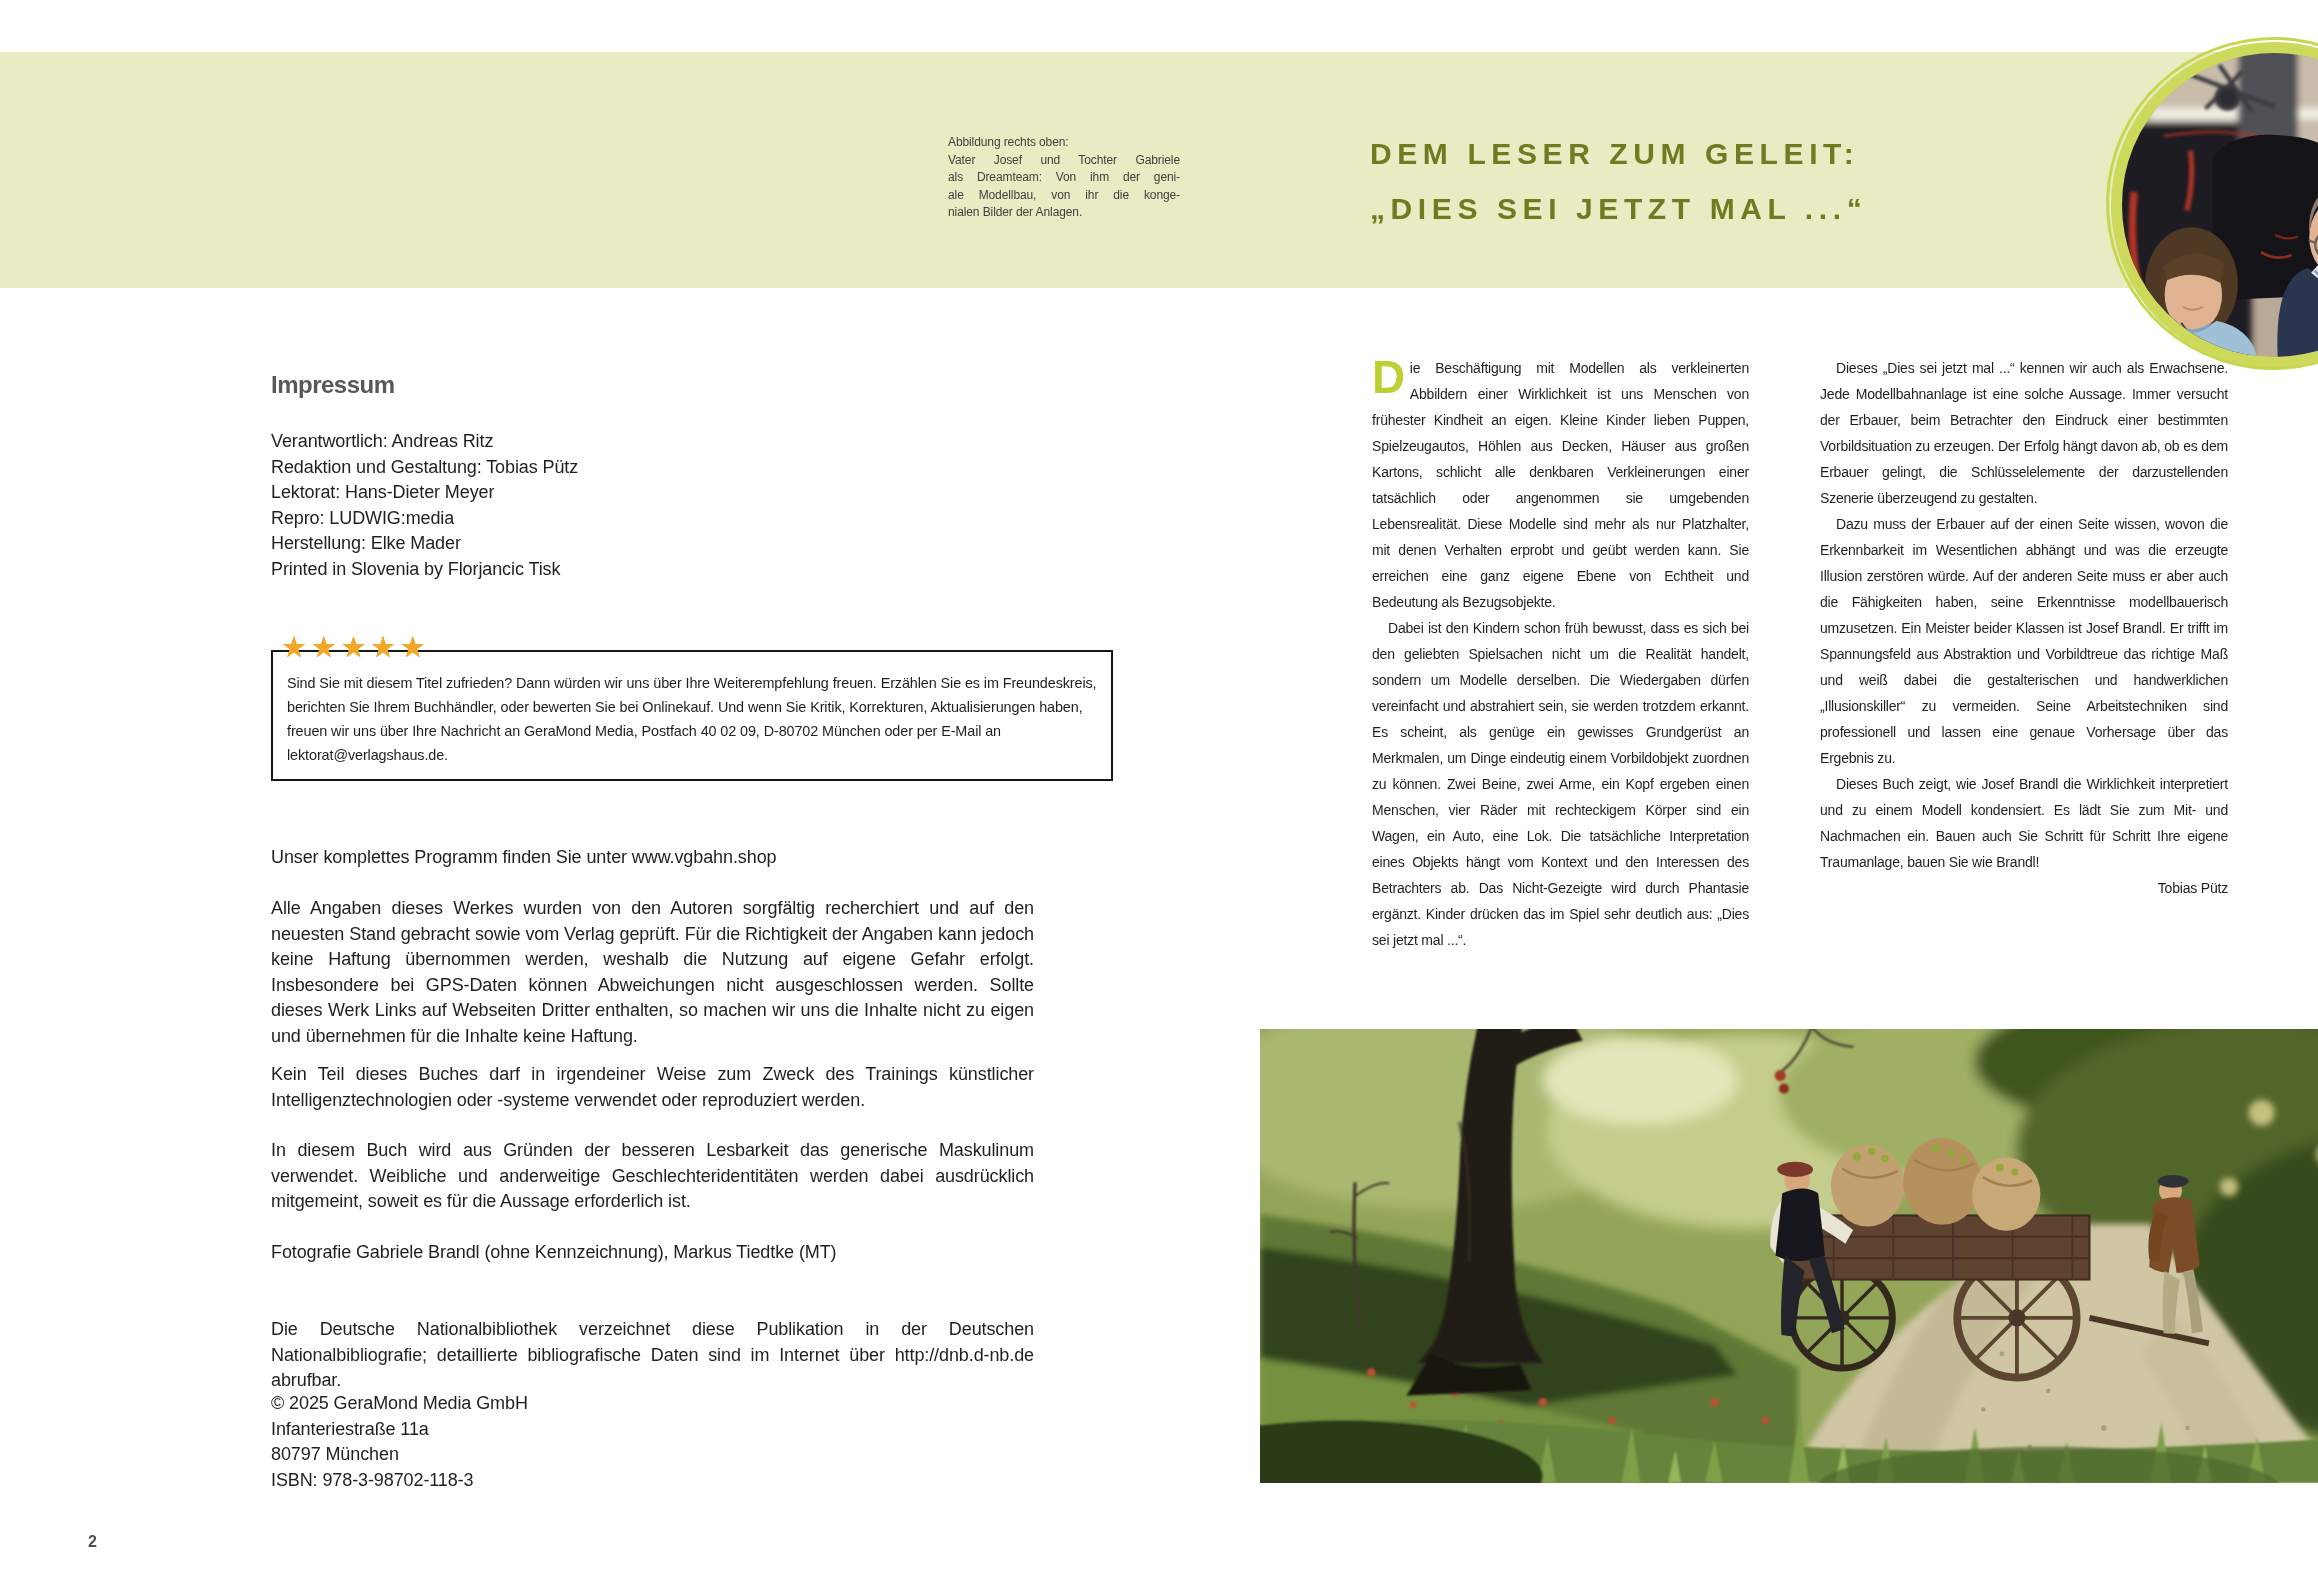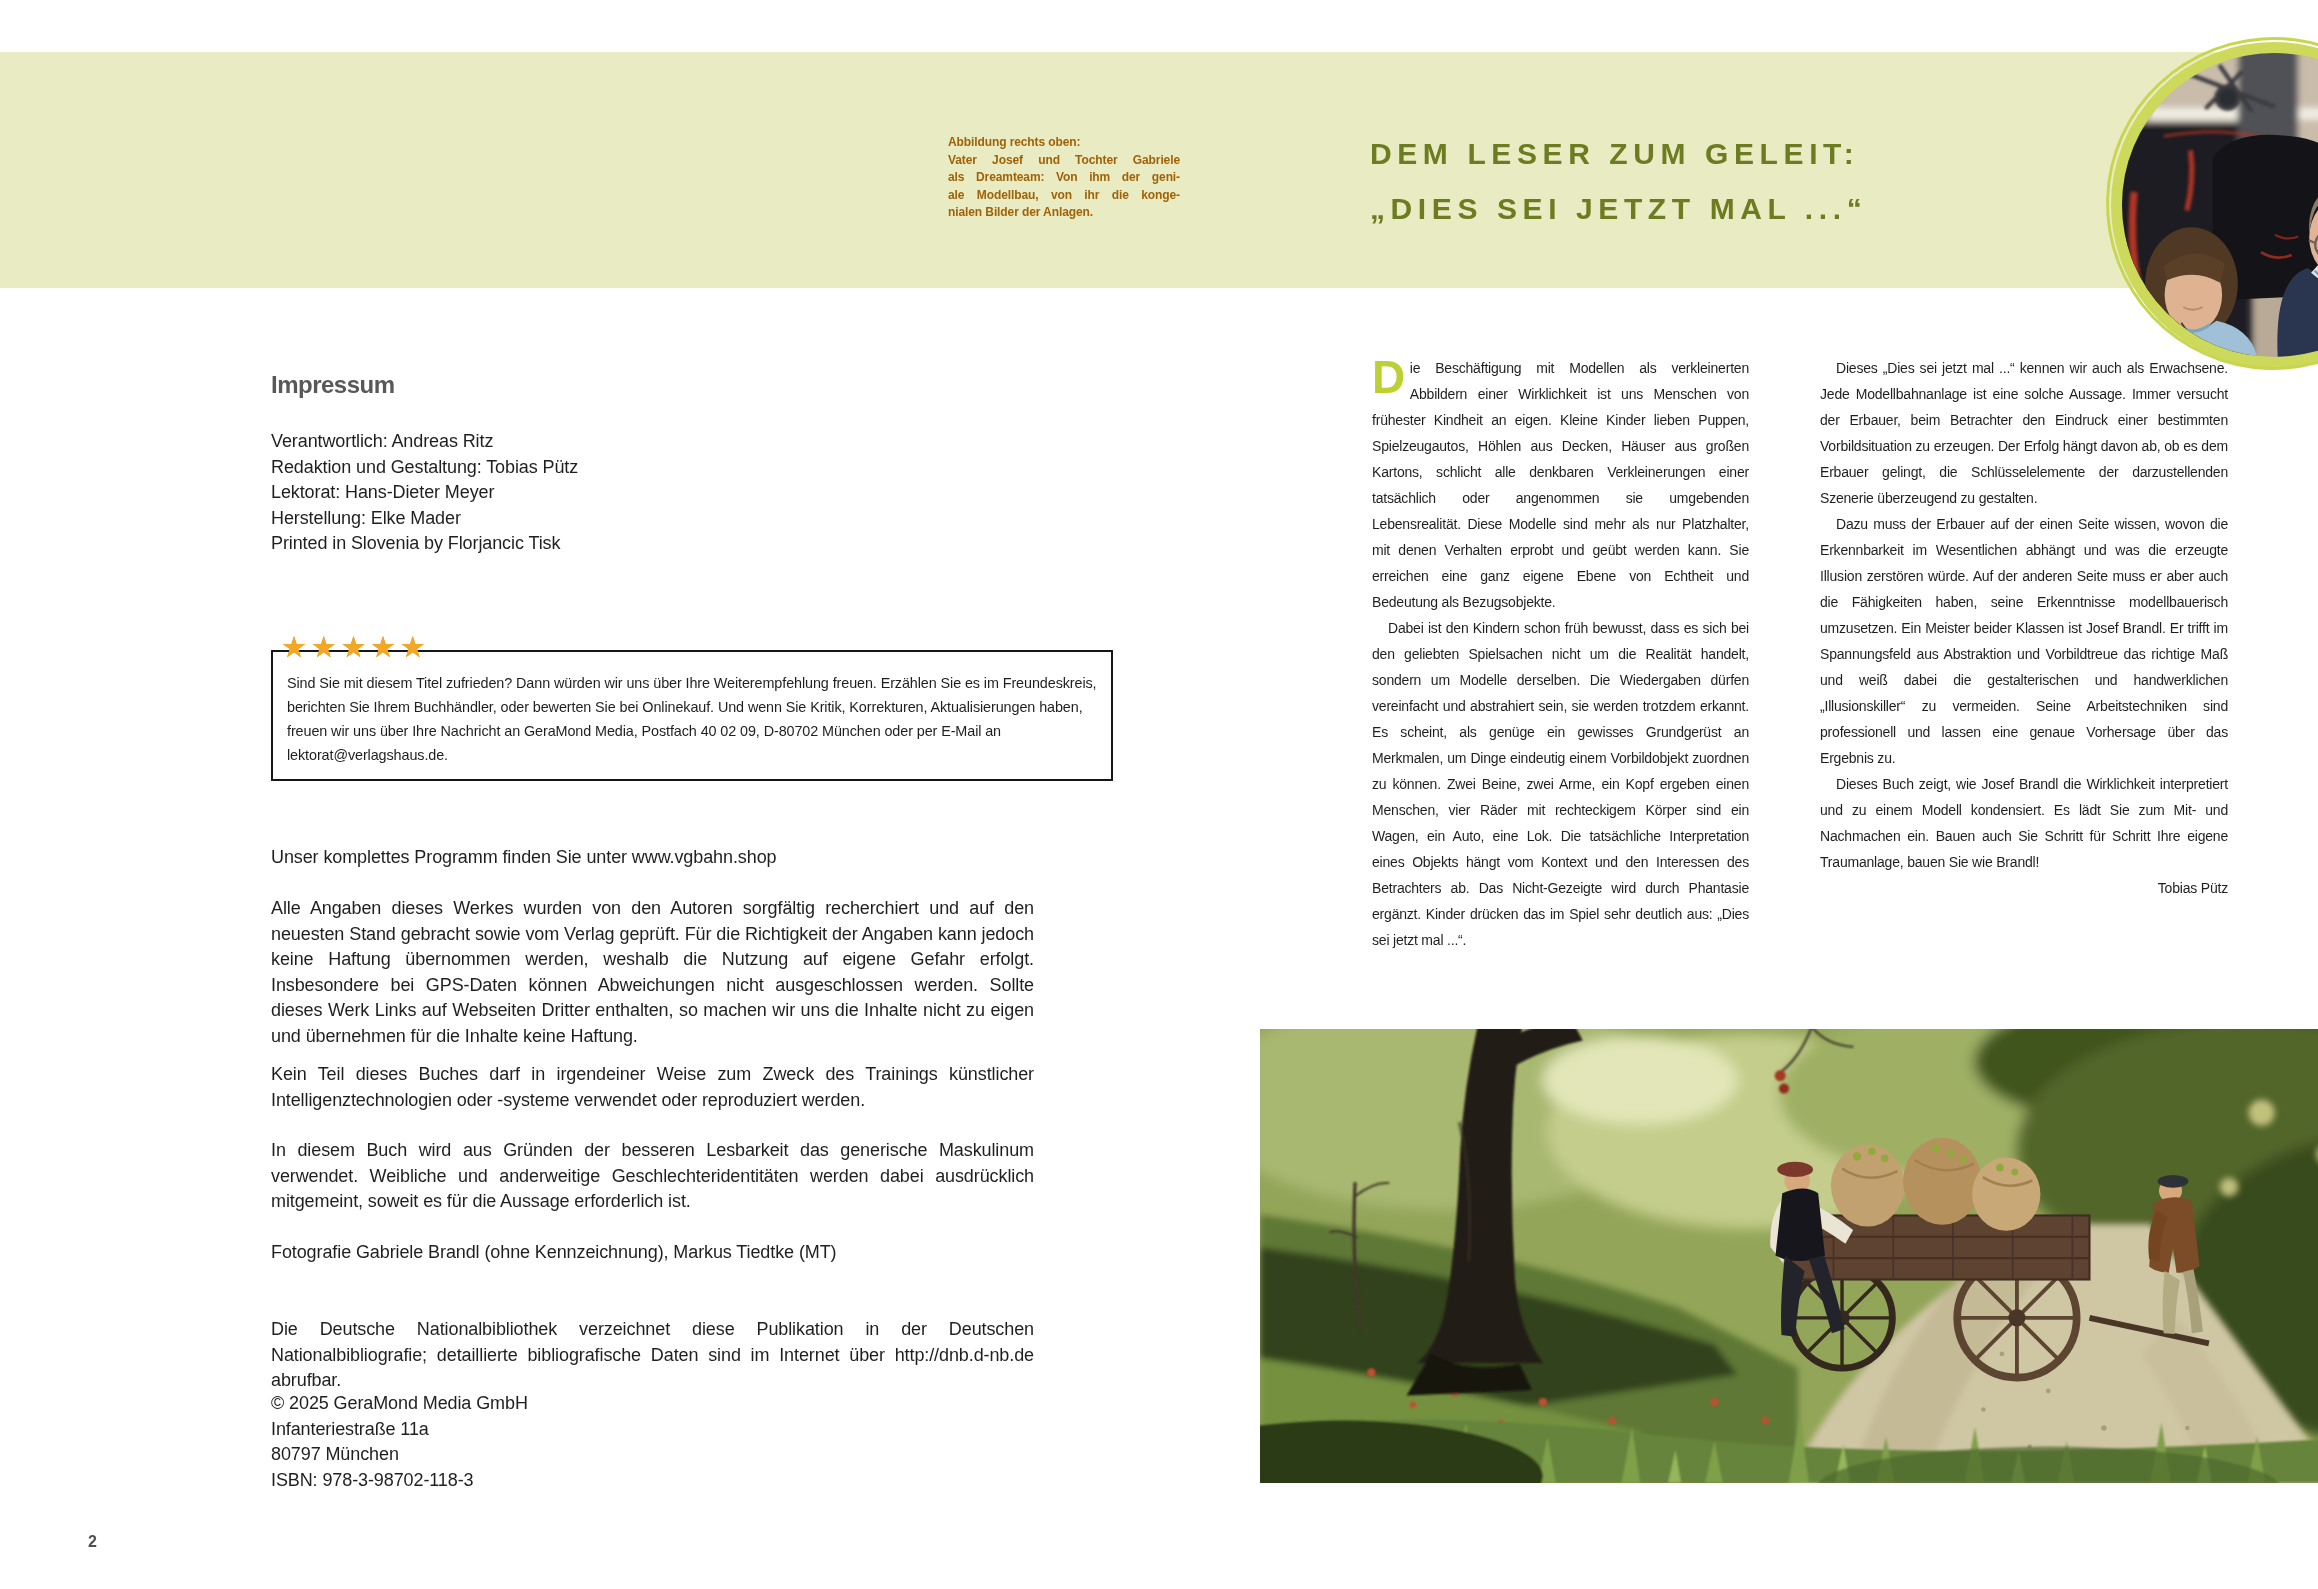--- a/index.html
+++ b/index.html
@@ -3,21 +3,21 @@
 <meta charset="utf-8">
 <style>
   html,body{margin:0;padding:0;background:#ffffff;}
   body{width:2466px;height:1589px;position:relative;font-family:"Liberation Sans",sans-serif;color:#1f1f1f;}
   .abs{position:absolute;}
 
   
   .band{left:0;top:52px;width:2436px;height:236px;background:#e9ecc3;}
 
   
-  .band-caption{left:948px;top:134px;width:232px;font-weight:bold;font-size:12px;line-height:17.6px;color:#a16207;letter-spacing:-0.1px;}
+  .band-caption{left:948px;top:134px;width:232px;font-weight:normal;font-size:12px;line-height:17.6px;color:#404040;letter-spacing:-0.1px;}
   .band-caption .j{text-align:justify;text-align-last:justify;}
 
   
   .chapter-title{left:1370px;top:126px;width:696px;color:#6d7b21;font-weight:bold;font-size:30px;line-height:55px;letter-spacing:5.6px;white-space:nowrap;}
 
   
   .portrait{left:2111px;top:42px;width:326px;height:326px;border-radius:50%;border:11px solid #ccd95a;box-sizing:border-box;overflow:hidden;background:#b9aa97;}
   .portrait-ring2{left:2106px;top:37px;width:335px;height:333px;border-radius:50%;border:3.2px solid #c8d64f;box-sizing:border-box;pointer-events:none;transform:rotate(-4deg);}
 
   
@@ -128,20 +128,21 @@
   </svg>
 </div>
 <div class="abs portrait-ring2"></div>
 
 <div class="abs impressum-heading">Impressum</div>
 
 <div class="abs lp imprint">
   <div>Verantwortlich: Andreas Ritz</div>
   <div>Redaktion und Gestaltung: Tobias Pütz</div>
   <div>Lektorat: Hans-Dieter Meyer</div>
+  <div>Repro: LUDWIG:media</div>
   <div>Herstellung: Elke Mader</div>
   <div>Printed in Slovenia by Florjancic Tisk</div>
 </div>
 
 <div class="abs reviewbox">
   <span>Sind Sie mit diesem Titel zufrieden? Dann würden wir uns über Ihre Weiterempfehlung freuen. Erzählen Sie es im Freundeskreis, berichten Sie Ihrem Buchhändler, oder bewerten Sie bei Onlinekauf. Und wenn Sie Kritik, Korrekturen, Aktualisierungen haben, freuen wir uns über Ihre Nachricht an GeraMond Media, Postfach 40 02 09, D-80702 München oder per E-Mail an lektorat@verlagshaus.de.</span>
 </div>
 <div class="abs stars">★★★★★</div>
 
 <div class="abs lp block-program">Unser komplettes Programm finden Sie unter www.vgbahn.shop</div>

